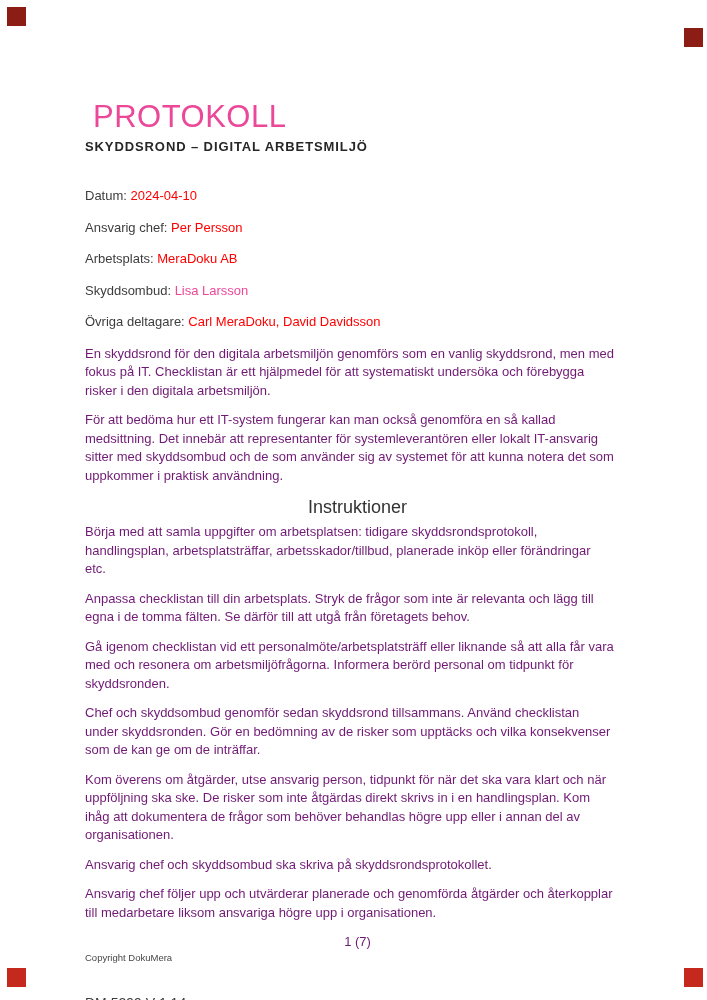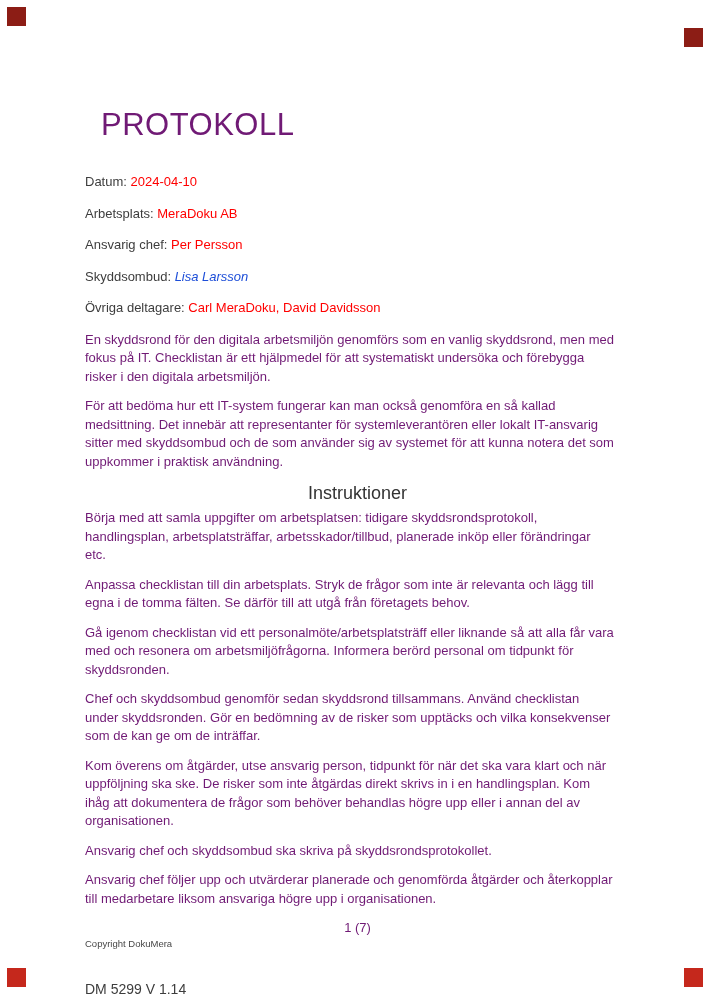--- a/index.html
+++ b/index.html
@@ -22,26 +22,26 @@
   .corner.bl { left: 7px;   top: 968px; }
   .corner.br { left: 684px; top: 968px; }
 
   .content {
     position: absolute;
     left: 85px;
     top: 93px;
     width: 545px;
   }
   .doc-title {
-    margin: 16px;
+    margin: 8px;
     font-size: 31px;
     font-weight: 300;
     letter-spacing: 0.5px;
     line-height: 31px;
-    color: #701a75;
+    color: #ec4899;
   }
   .doc-subtitle {
     margin: 7px 0 0 0;
     font-size: 13px;
     font-weight: 600;
     letter-spacing: 0.9px;
     line-height: 14px;
     color: #262626;
   }
   .fields { margin-top: 33px; }
@@ -90,33 +90,34 @@
 <div class="page">
 
   <div class="corner tl" style="background: rgb(140, 29, 21);"></div>
   <div class="corner tr" style="background: rgb(140, 29, 21);"></div>
   <div class="corner bl" style="background: rgb(197, 40, 28);"></div>
   <div class="corner br" style="background: rgb(197, 40, 28);"></div>
 
   <div class="content">
 
     <h1 class="doc-title">PROTOKOLL</h1>
+    <div class="doc-subtitle">SKYDDSROND – DIGITAL ARBETSMILJÖ</div>
 
     <div class="fields">
       <div class="field">
         <span class="field-label">Datum:</span><span class="field-value" style="color: rgb(255, 0, 0);">2024-04-10</span>
       </div>
       <div class="field">
+        <span class="field-label">Ansvarig chef:</span><span class="field-value" style="color: rgb(255, 0, 0);">Per Persson</span>
+      </div>
+      <div class="field">
         <span class="field-label">Arbetsplats:</span><span class="field-value" style="color: rgb(255, 0, 0);">MeraDoku AB</span>
       </div>
       <div class="field">
-        <span class="field-label">Ansvarig chef:</span><span class="field-value" style="color: rgb(255, 0, 0);">Per Persson</span>
-      </div>
-      <div class="field">
-        <span class="field-label">Skyddsombud:</span><span class="field-value" style="color: #1d4ed8; font-style: italic;">Lisa Larsson</span>
+        <span class="field-label">Skyddsombud:</span><span class="field-value" style="color: #ec4899;">Lisa Larsson</span>
       </div>
       <div class="field">
         <span class="field-label">Övriga deltagare:</span><span class="field-value" style="color: rgb(255, 0, 0);">Carl MeraDoku, David Davidsson</span>
       </div>
     </div>
 
     <p class="body-par">En skyddsrond för den digitala arbetsmiljön genomförs som en vanlig skyddsrond, men med fokus på IT. Checklistan är ett hjälpmedel för att systematiskt undersöka och förebygga risker i den digitala arbetsmiljön.</p>
     <p class="body-par">För att bedöma hur ett IT-system fungerar kan man också genomföra en så kallad medsittning. Det innebär att representanter för systemleverantören eller lokalt IT-ansvarig sitter med skyddsombud och de som använder sig av systemet för att kunna notera det som uppkommer i praktisk användning.</p>
 
     <h2 class="section-heading">Instruktioner</h2>

